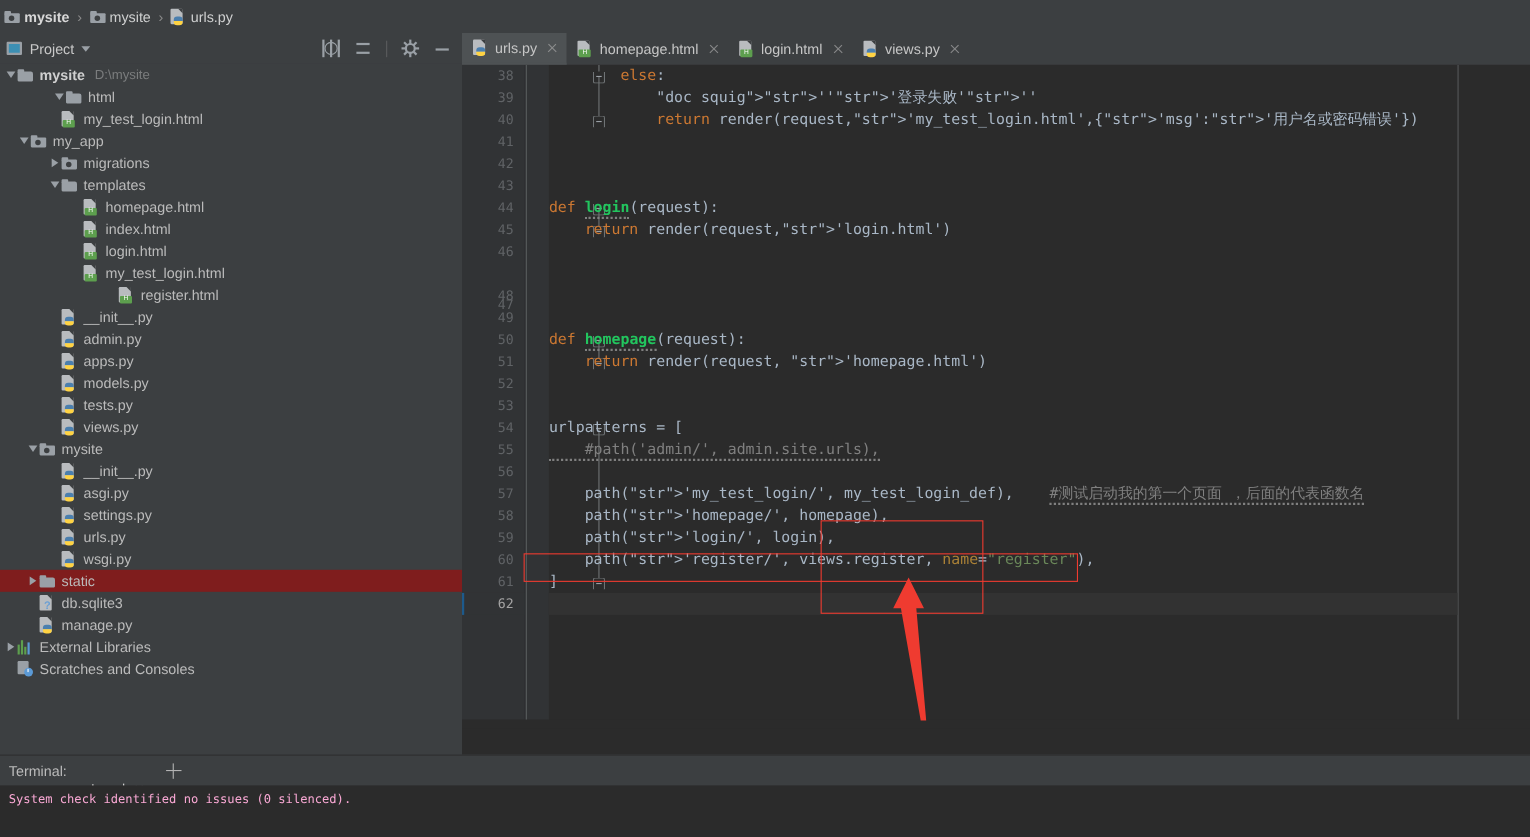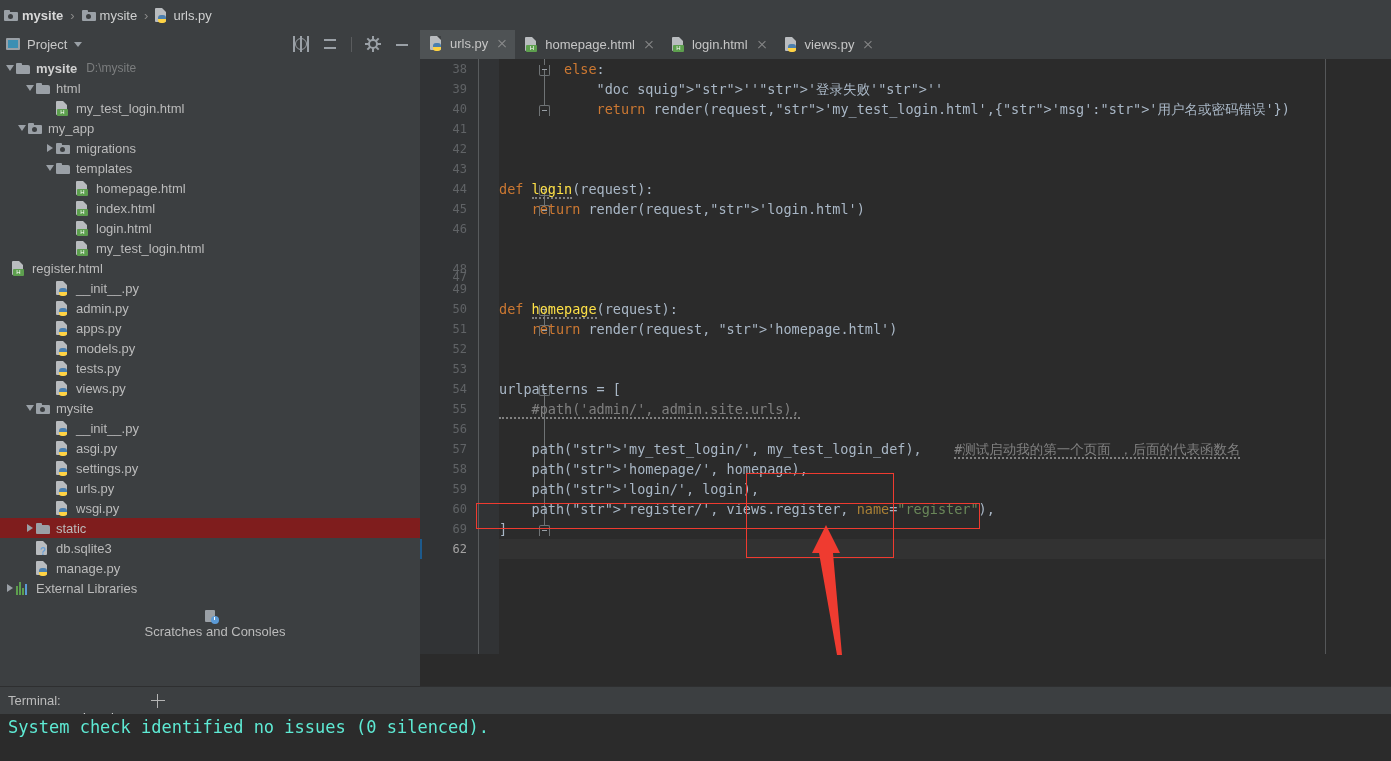--- a/index.html
+++ b/index.html
@@ -97,21 +97,21 @@
   .ln{position:absolute;right:10px;width:40px;text-align:right;
        font-family:"DejaVu Sans Mono","Liberation Mono",monospace;font-size:12px;color:#606366;line-height:20px;height:20px;}
   .ln.cur{color:#a4a3a3;}
   #code{position:absolute;left:79px;top:0;width:892px;height:627px;
        font-family:"DejaVu Sans Mono","Liberation Mono",monospace;font-size:13.5px;line-height:20px;
        white-space:pre;color:#a9b7c6;}
   .cl-line{position:absolute;left:0;height:20px;white-space:pre;}
   .cur-line-bg{position:absolute;left:79px;width:1246px;height:20px;background:#323232;}
   .gut-cur{position:absolute;left:0;width:57px;height:20px;background:#313335;border-left:2px solid #1d5a8c;box-sizing:border-box;}
   .kw{color:#cc7832;}
-  .fn{color:#fde047;}
+  .fn{color:#22c55e;font-weight:bold;}
   .str{color:#6a8759;}
   .cmt{color:#808080;}
   .kwarg{color:#aa8136;}
   .squig{border-bottom:2px dotted #808080;padding-bottom:0px;}
   .fold{position:absolute;left:62px;width:11px;height:11px;border:1px solid #6f7375;box-sizing:border-box;background:#2b2b2b;}
   .fold:after{content:"";position:absolute;left:2px;top:4px;width:5px;height:1px;background:#9aa0a6;}
   .fold.top{border-radius:0 0 2px 2px;border-top:none;}
   .fold.bot{border-radius:2px 2px 0 0;border-bottom:none;}
   .foldbar{position:absolute;left:67px;width:1px;background:#6f7375;}
   #right-strip{position:absolute;left:905px;top:0;width:1px;height:627px;background:#555759;}
@@ -124,21 +124,21 @@
   .tterm .tt{font-size:13px;color:#d0d0d0;}
   .tterm .tx{margin-left:8px;width:9px;height:9px;position:relative;opacity:.55;}
   .tterm .tx:before,.tterm .tx:after{content:"";position:absolute;left:0;top:4px;width:9px;height:1.3px;background:#a0a0a0;}
   .tterm .tx:before{transform:rotate(45deg);}
   .tterm .tx:after{transform:rotate(-45deg);}
   .tplus{margin-left:16px;width:14px;height:14px;position:relative;}
   .tplus:before{content:"";position:absolute;left:0;top:6px;width:14px;height:1.6px;background:#b4b4b4;}
   .tplus:after{content:"";position:absolute;left:6px;top:0;width:1.6px;height:14px;background:#b4b4b4;}
   #terminal-body{position:absolute;left:0;top:714px;width:1391px;height:47px;background:#2b2b2b;}
   #term-text{position:absolute;left:8px;top:718px;
-      font-family:"DejaVu Sans Mono","Liberation Mono",monospace;font-size:17px;color:#5eead4;line-height:18px;}
+      font-family:"DejaVu Sans Mono","Liberation Mono",monospace;font-size:11px;color:#f9a8d4;line-height:18px;}
   
   .ann-box{position:absolute;border:1.6px solid #ef3b30;box-sizing:border-box;pointer-events:none;}
 </style>
 </head>
 <body>
 
 <div id="breadcrumb">
     <span class="crumb">
       <span class="ic ic-module">
         <i></i>
@@ -186,21 +186,21 @@
     <div class="row" style="padding-left: 4px;">
       <span class="arrow">
         <span class="tri tri-d"></span>
       </span>
       <span class="ic ic-folder">
         <i></i>
       </span>
       <span class="name bold">mysite</span>
       <span class="path">D:\mysite</span>
     </div>
-    <div class="row" style="padding-left: 24px;">
+    <div class="row" style="padding-left: 24px; margin-left: 24px;">
       <span class="arrow">
         <span class="tri tri-d"></span>
       </span>
       <span class="ic ic-folder">
         <i></i>
       </span>
       <span class="name">html</span>
     </div>
     <div class="row" style="padding-left: 44px;">
       <span class="arrow"></span>
@@ -262,21 +262,21 @@
       <span class="name">login.html</span>
     </div>
     <div class="row" style="padding-left: 64px;">
       <span class="arrow"></span>
       <span class="ic ic-html">
         <span class="pg"></span>
         <span class="hb">H</span>
       </span>
       <span class="name">my_test_login.html</span>
     </div>
-    <div class="row" style="">
+    <div class="row" style="padding-left: 64px; margin-left: 32px;">
       <span class="arrow"></span>
       <span class="ic ic-html">
         <span class="pg"></span>
         <span class="hb">H</span>
       </span>
       <span class="name">register.html</span>
     </div>
     <div class="row" style="padding-left: 44px;">
       <span class="arrow"></span>
       <span class="ic ic-py">
@@ -404,21 +404,21 @@
         <span class="tri tri-r"></span>
       </span>
       <span class="ic ic-lib">
         <s style="height:9px"></s>
         <s style="height:13px"></s>
         <s style="height:7px"></s>
         <s style="height:11px;background:#5b9ad6"></s>
       </span>
       <span class="name">External Libraries</span>
     </div>
-    <div class="row" style="padding-left: 4px; flex-direction: column;">
+    <div class="row" style="padding-left: 4px;">
       <span class="arrow"></span>
       <span class="ic ic-scratch">
         <span class="sq"></span>
         <span class="cl"></span>
       </span>
       <span class="name">Scratches and Consoles</span>
     </div>
   </div>
 
 <div id="editor-area">
@@ -474,21 +474,21 @@
         <div class="ln" style="top: 260px;">51</div>
         <div class="ln" style="top: 280px;">52</div>
         <div class="ln" style="top: 300px;">53</div>
         <div class="ln" style="top: 320px;">54</div>
         <div class="ln" style="top: 340px;">55</div>
         <div class="ln" style="top: 360px;">56</div>
         <div class="ln" style="top: 380px;">57</div>
         <div class="ln" style="top: 400px;">58</div>
         <div class="ln" style="top: 420px;">59</div>
         <div class="ln" style="top: 440px;">60</div>
-        <div class="ln" style="top: 460px;">69</div>
+        <div class="ln" style="top: 460px;">61</div>
         <div class="gut-cur" style="top: 480px;"></div>
         <div class="ln cur" style="top: 480px;">62</div>
       </div>
     <div id="gutter-fold">
         <div class="foldbar" style="top: 0px; height: 8px;"></div>
         <div class="fold top" style="top: 6px;"></div>
         <div class="foldbar" style="top: 11px; height: 40px;"></div>
         <div class="fold bot" style="top: 46px;"></div>
         <div class="fold top" style="top: 126px;"></div>
         <div class="foldbar" style="top: 131px; height: 20px;"></div>

